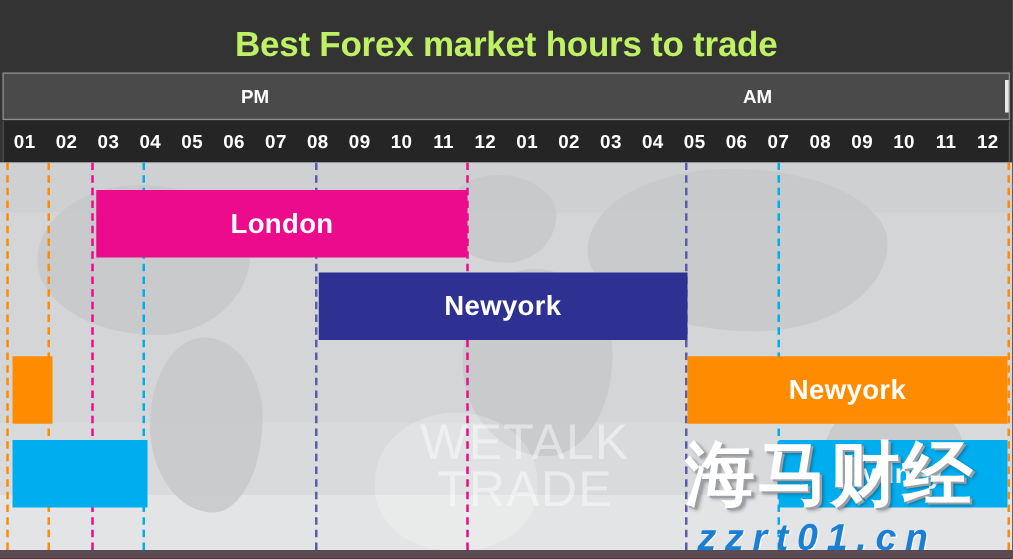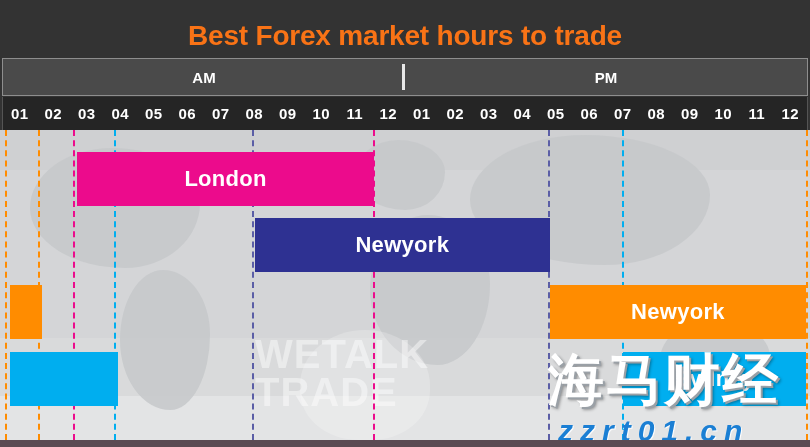--- a/index.html
+++ b/index.html
@@ -12,21 +12,21 @@
     background:#333333;
   }
 
   
   #title-bar{
     position:absolute;left:0;top:0;width:810px;height:56px;
     background:#333333;
     display:flex;align-items:center;justify-content:center;
   }
   #title-text{
-    color:#f97316;
+    color:#bef264;
     font-size:28px;
     font-weight:bold;
     letter-spacing:-0.2px;
     font-family:"Liberation Sans", sans-serif;
     margin-top:16px;
   }
 
   
   #ampm-row{
     position:absolute;left:2px;top:58px;width:806px;height:38px;
@@ -71,22 +71,23 @@
   #band-a{position:absolute;left:0;top:0;width:810px;height:40px;background:#cfd0d2;}
   #band-b{position:absolute;left:0;top:208px;width:810px;height:58px;background:#d9dadb;}
   #band-c{position:absolute;left:0;top:266px;width:810px;height:44px;background:#e3e4e5;}
 
   
   .map-blob{position:absolute;background:#c6c8ca;border-radius:48% 52% 44% 56%/50% 46% 54% 50%;opacity:.85;}
 
   
   #wm-wetalk{
     position:absolute;left:255px;top:205px;width:330px;
+    text-align:center;
     color:rgba(255,255,255,0.45);
-    font-size:40px;font-weight:bold;line-height:0.95;
+    font-size:40px;font-weight:normal;line-height:0.95;
     letter-spacing:1px;
     font-family:"Liberation Sans", sans-serif;
     pointer-events:none;
   }
   #wm-face{
     position:absolute;left:300px;top:200px;width:130px;height:110px;
     border-radius:50% 50% 45% 45%;
     background:rgba(255,255,255,0.22);
     pointer-events:none;
   }
@@ -140,25 +141,25 @@
 </head>
 <body>
 
 <div id="stage">
 
   <div id="title-bar">
     <div id="title-text">Best Forex market hours to trade</div>
   </div>
 
   <div id="ampm-row">
+    <div class="ampm-cell">
+      <span>PM</span>
+    </div>
     <div class="ampm-cell left">
       <span>AM</span>
-    </div>
-    <div class="ampm-cell">
-      <span>PM</span>
     </div>
   </div>
 
   <div id="hours-row">
       <div class="hour-cell">01</div>
       <div class="hour-cell">02</div>
       <div class="hour-cell">03</div>
       <div class="hour-cell">04</div>
       <div class="hour-cell">05</div>
       <div class="hour-cell">06</div>

